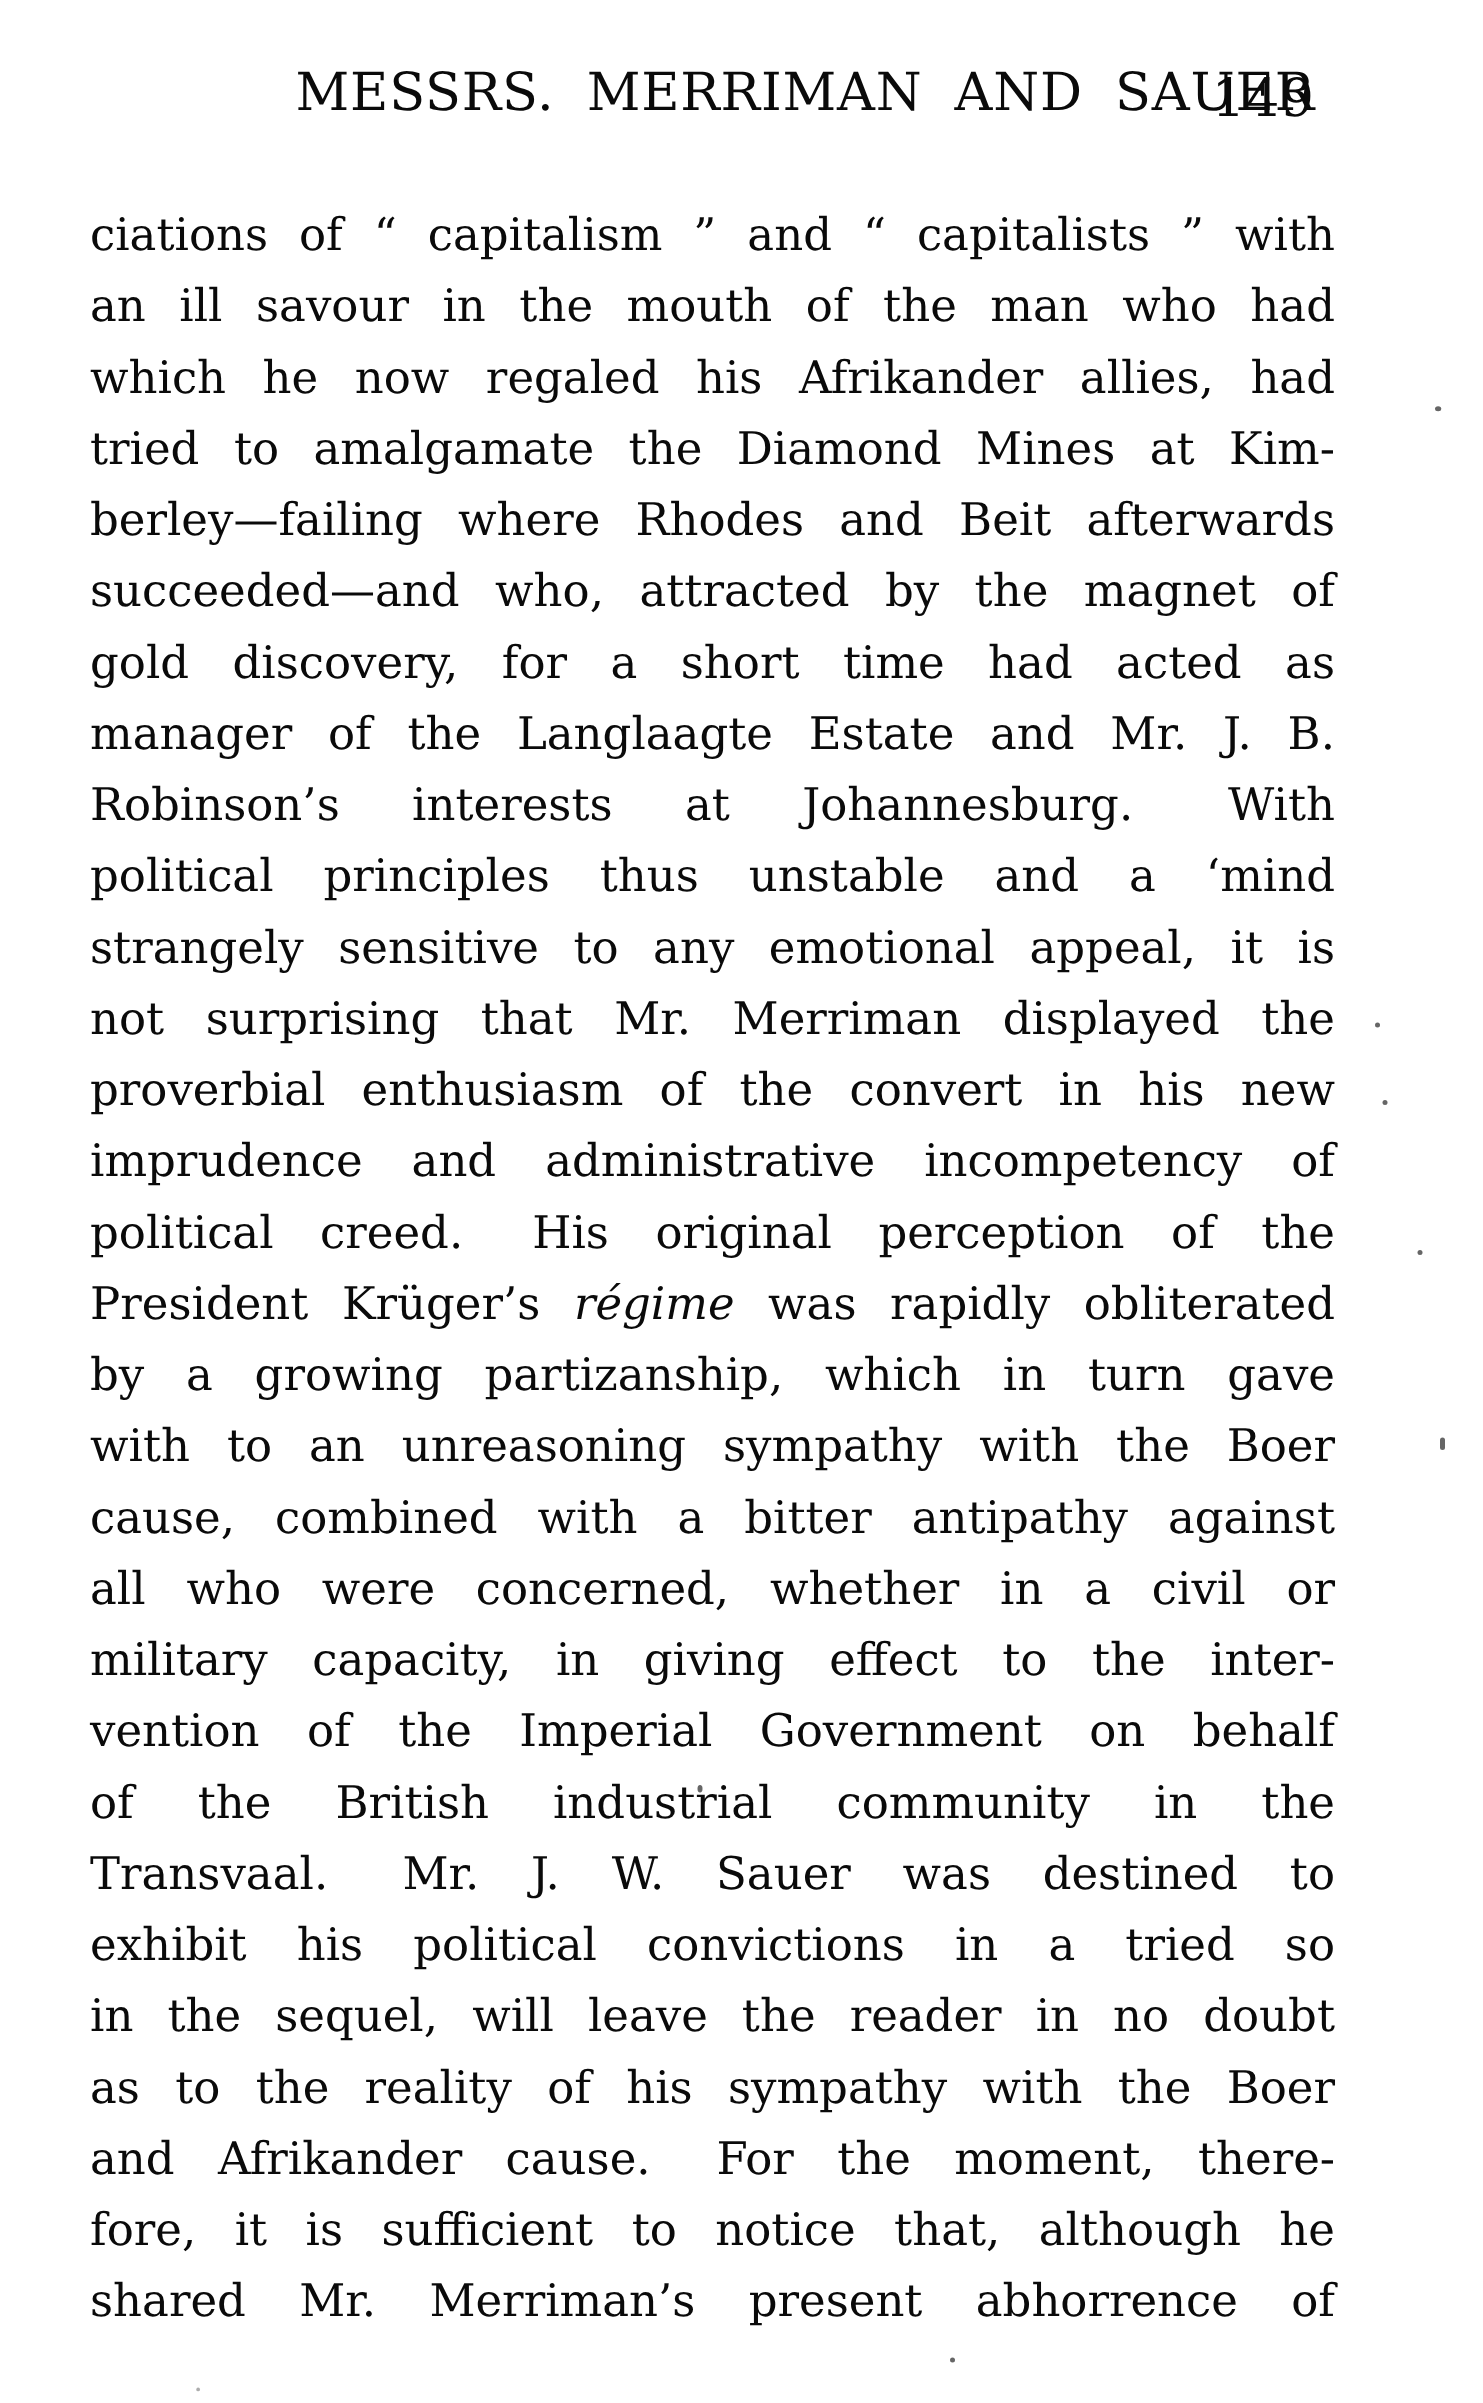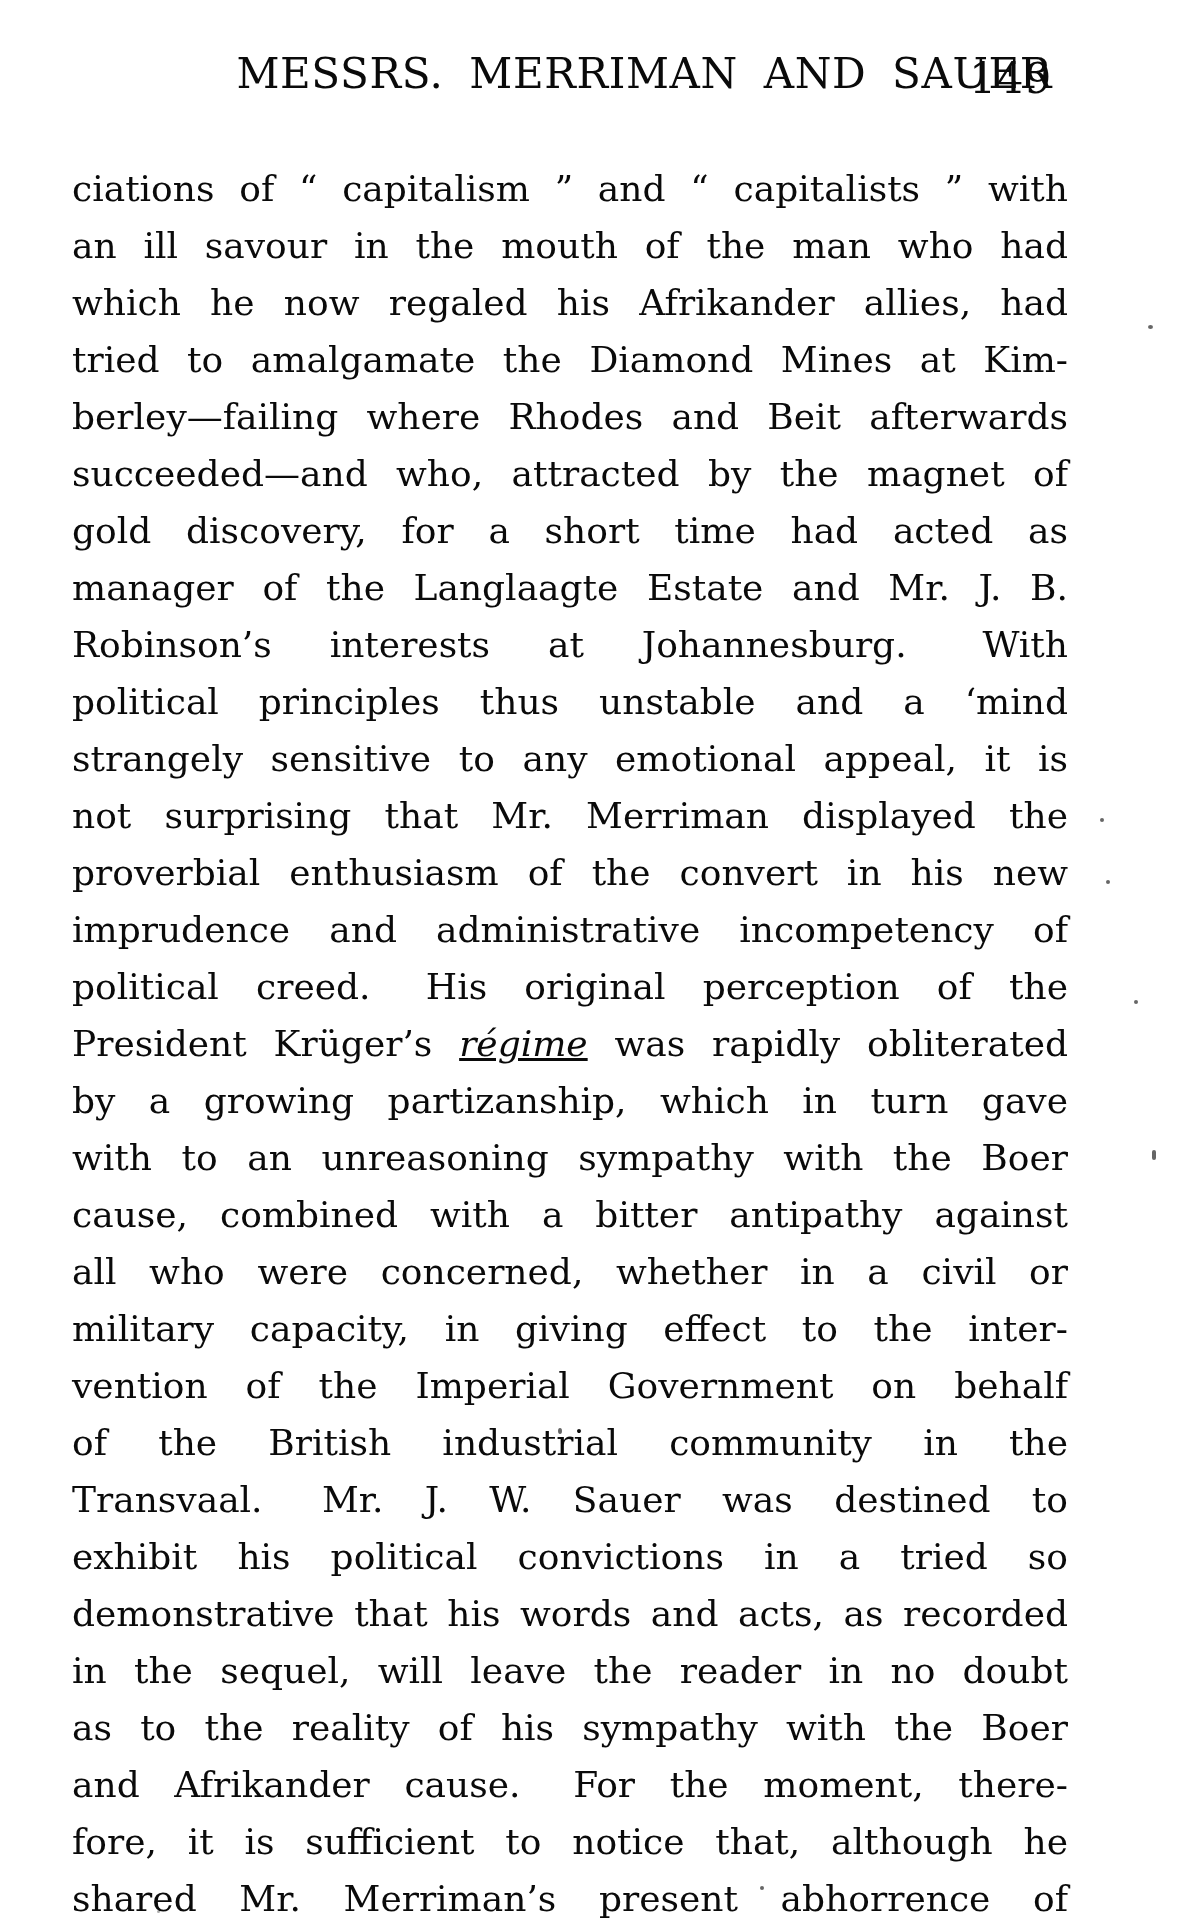--- a/index.html
+++ b/index.html
@@ -41,21 +41,21 @@
     width: 996px;
     font-size: 36px;
     line-height: 57px;
     margin-top: 48px;
   }
   .line {
     text-align: justify;
     text-align-last: justify;
     -moz-text-align-last: justify;
   }
-  .italic { font-style: italic; text-decoration: underline; }
+  .italic { font-style: italic; }
 
   .speck {
     position: absolute;
     background: #333333;
     border-radius: 50%;
     opacity: 0.75;
   }
 </style>
 </head>
 <body>
@@ -86,21 +86,20 @@
       <div class="line"><span>President Krüger’s </span><span class="italic">régime</span><span> was rapidly obliterated</span></div>
       <div class="line"><span>by a growing partizanship, which in turn gave</span></div>
       <div class="line"><span>with to an unreasoning sympathy with the Boer</span></div>
       <div class="line"><span>cause, combined with a bitter antipathy against</span></div>
       <div class="line"><span>all who were concerned, whether in a civil or</span></div>
       <div class="line"><span>military capacity, in giving effect to the inter-</span></div>
       <div class="line"><span>vention of the Imperial Government on behalf</span></div>
       <div class="line"><span>of the British industrial community in the</span></div>
       <div class="line"><span>Transvaal.  Mr. J. W. Sauer was destined to</span></div>
       <div class="line"><span>exhibit his political convictions in a tried so</span></div>
-      <div class="line"><span>demonstrative that his words and acts, as recorded</span></div>
       <div class="line"><span>in the sequel, will leave the reader in no doubt</span></div>
       <div class="line"><span>as to the reality of his sympathy with the Boer</span></div>
       <div class="line"><span>and Afrikander cause.  For the moment, there-</span></div>
       <div class="line"><span>fore, it is sufficient to notice that, although he</span></div>
       <div class="line"><span>shared Mr. Merriman’s present abhorrence of</span></div>
     </main>
 
   <div class="speck" style="left:1148px; top:325px;  width:5px; height:4px;"></div>
   <div class="speck" style="left:1100px; top:818px;  width:4px; height:4px;"></div>
   <div class="speck" style="left:1106px; top:880px;  width:4px; height:4px;"></div>

